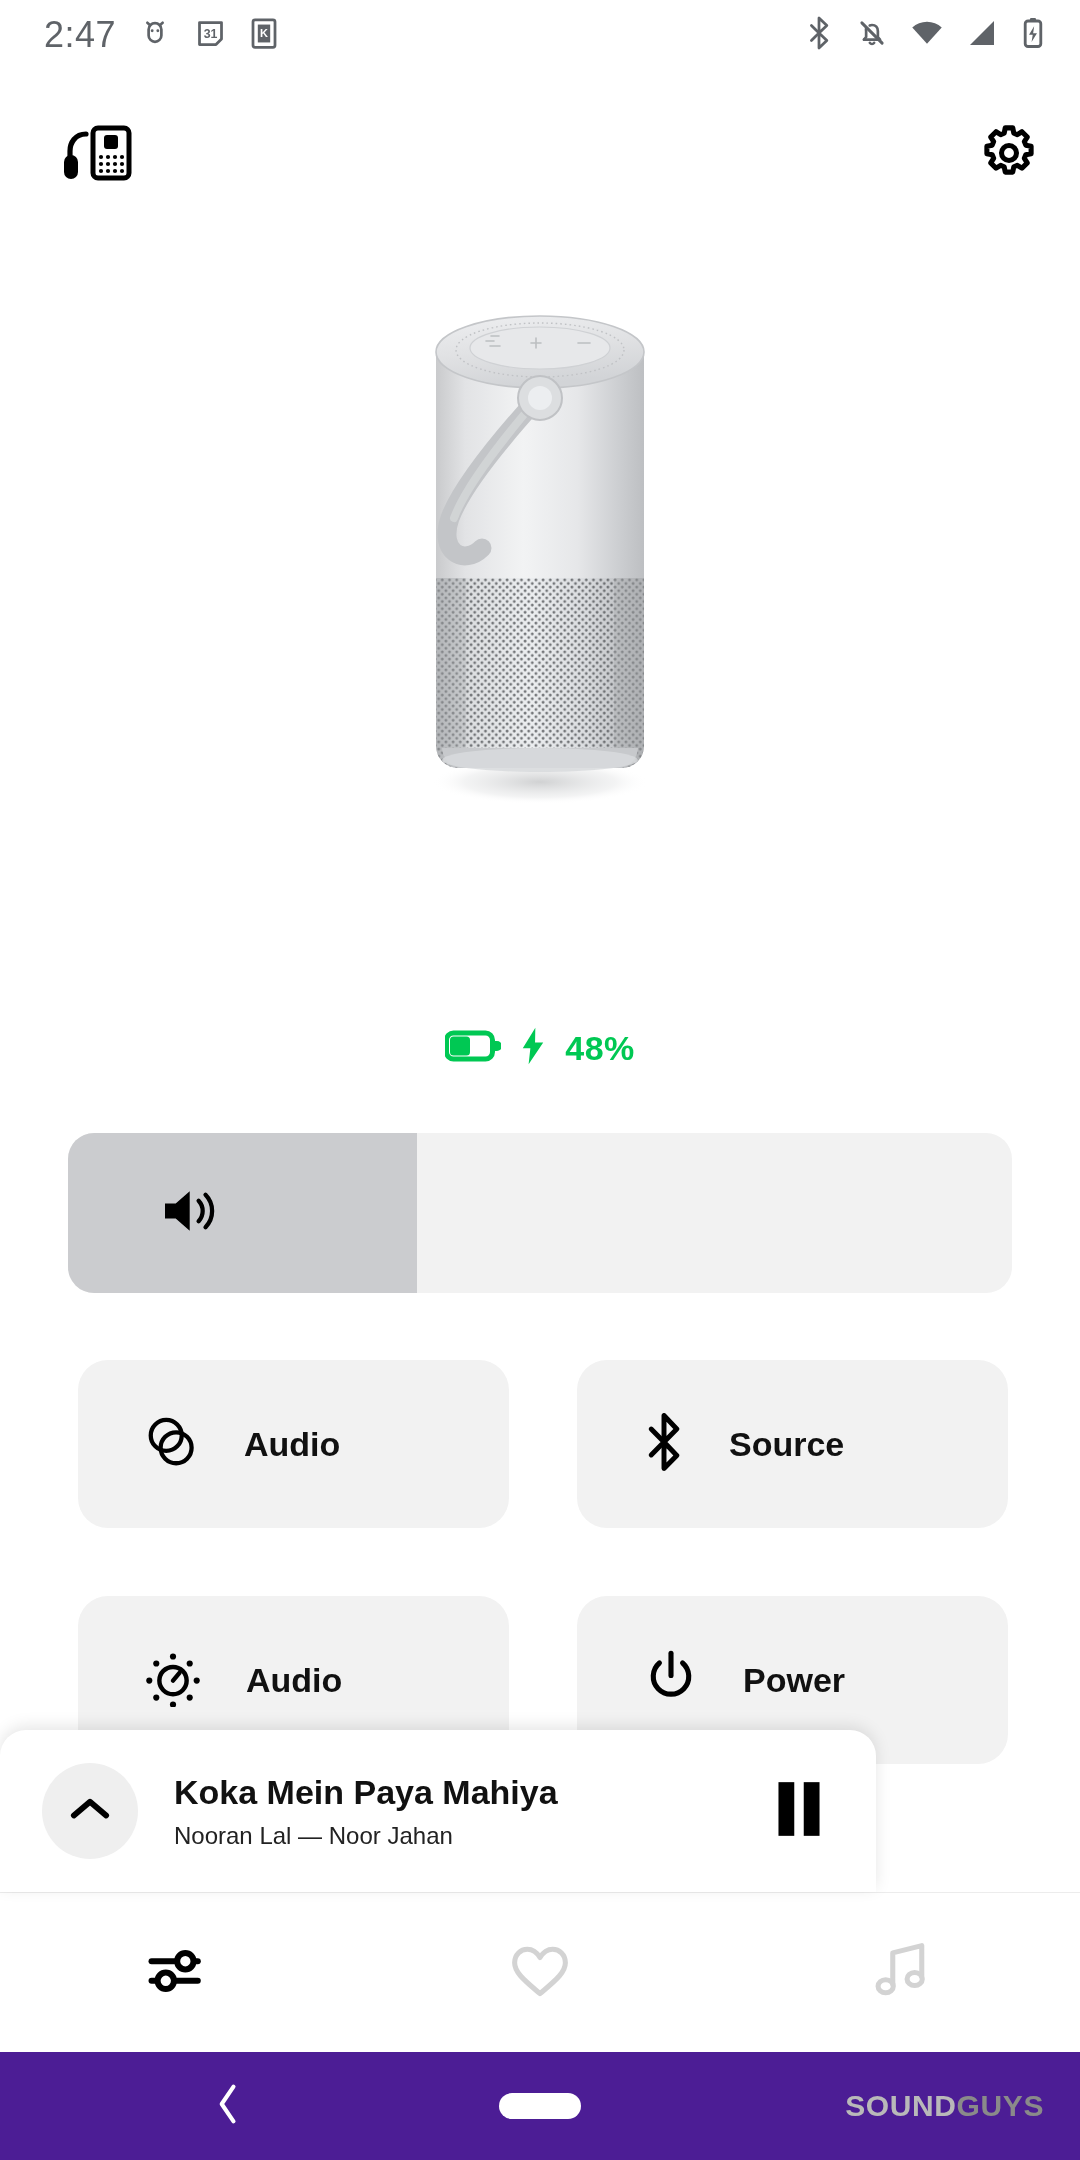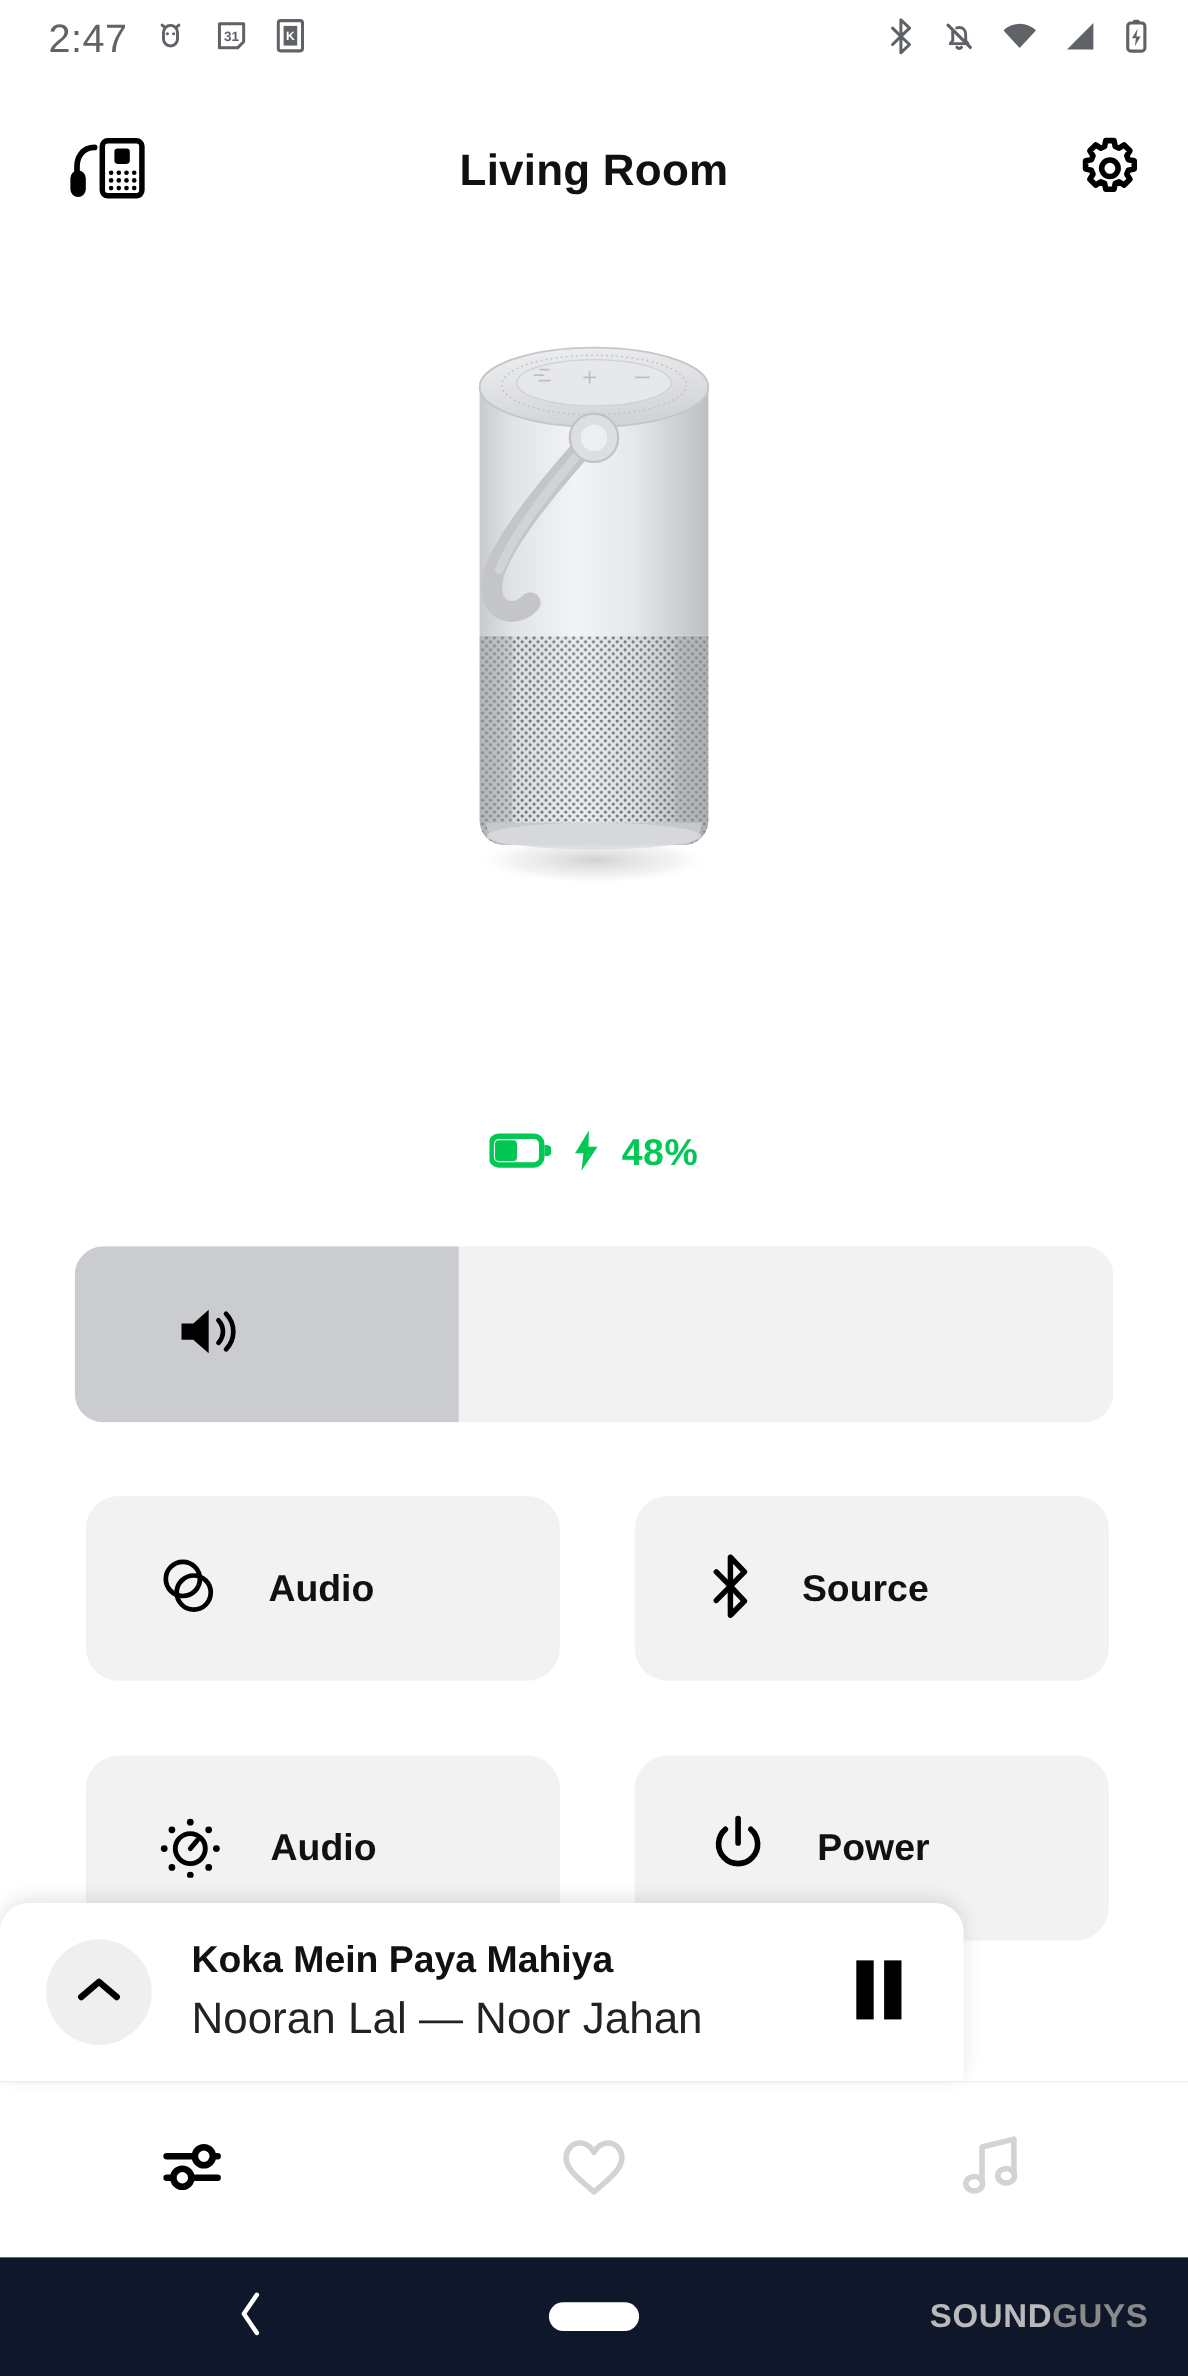--- a/index.html
+++ b/index.html
@@ -97,37 +97,37 @@
     display:flex; align-items:center;
     padding:0 32px 0 42px;
     z-index:5;
   }
   .np-expand{
     width:96px; height:96px; min-width:96px; border-radius:50%;
     background:#efefef; display:flex; align-items:center; justify-content:center;
   }
   .np-text{ flex:1; margin-left:36px; }
   .np-title{ font-size:34px; font-weight:700; color:#111111; line-height:1.25; }
-  .np-sub{ font-size:40px; font-weight:400; color:#222222; line-height:1.3; margin-top:6px; }
+  .np-sub{ font-size:24px; font-weight:400; color:#222222; line-height:1.3; margin-top:6px; }
   .np-play{ width:90px; display:flex; align-items:center; justify-content:center; }
 
   
   .tabbar{
     position:absolute; top:1892px; left:0; width:1080px; height:160px;
     background:#ffffff;
     border-top:1px solid #ececec;
     display:flex; align-items:center;
     z-index:4;
   }
   .tab{ flex:1; display:flex; align-items:center; justify-content:center; }
 
   
   .navbar{
     position:absolute; bottom:0; left:0; width:1080px; height:108px;
-    background:#0f172a; display:flex; align-items:center;
+    background:#4c1d95; display:flex; align-items:center;
   }
   .nav-back{ position:absolute; left:215px; top:50%; transform:translateY(-50%); }
   .nav-home{
     position:absolute; left:50%; top:50%; transform:translate(-50%,-50%);
     width:82px; height:26px; border-radius:14px; background:#ffffff;
   }
   .watermark{
     position:absolute; right:36px; top:50%; transform:translateY(-50%);
     font-size:30px; font-weight:700; letter-spacing:.6px;
   }
@@ -229,21 +229,20 @@
               <circle cx="62" cy="42" r="2.1"></circle>
             <circle cx="41" cy="49" r="2.1"></circle>
               <circle cx="48" cy="49" r="2.1"></circle>
             <circle cx="55" cy="49" r="2.1"></circle>
               <circle cx="62" cy="49" r="2.1"></circle>
           </g>
         </svg>
       </span>
     </div>
 
-    <div class="appbar-title">Living Room</div>
 
     <div class="icon-btn">
       <span>
         <svg width="58" height="58" viewBox="0 0 24 24">
           <path d="M12 1.6l1.55.0 .45 2.2 1.45.6 1.9-1.2 2.2 2.2-1.2 1.9.6 1.45 2.2.45v3.1l-2.2.45-.6 1.45 1.2 1.9-2.2 2.2-1.9-1.2-1.45.6-.45 2.2h-3.1l-.45-2.2-1.45-.6-1.9 1.2-2.2-2.2 1.2-1.9-.6-1.45-2.2-.45v-3.1l2.2-.45.6-1.45-1.2-1.9 2.2-2.2 1.9 1.2 1.45-.6.45-2.2z" fill="none" stroke="#000" stroke-width="2.1" stroke-linejoin="round"></path>
           <circle cx="12" cy="12" r="3.1" fill="none" stroke="#000" stroke-width="2.1"></circle>
         </svg>
       </span>
     </div>
   </div>

